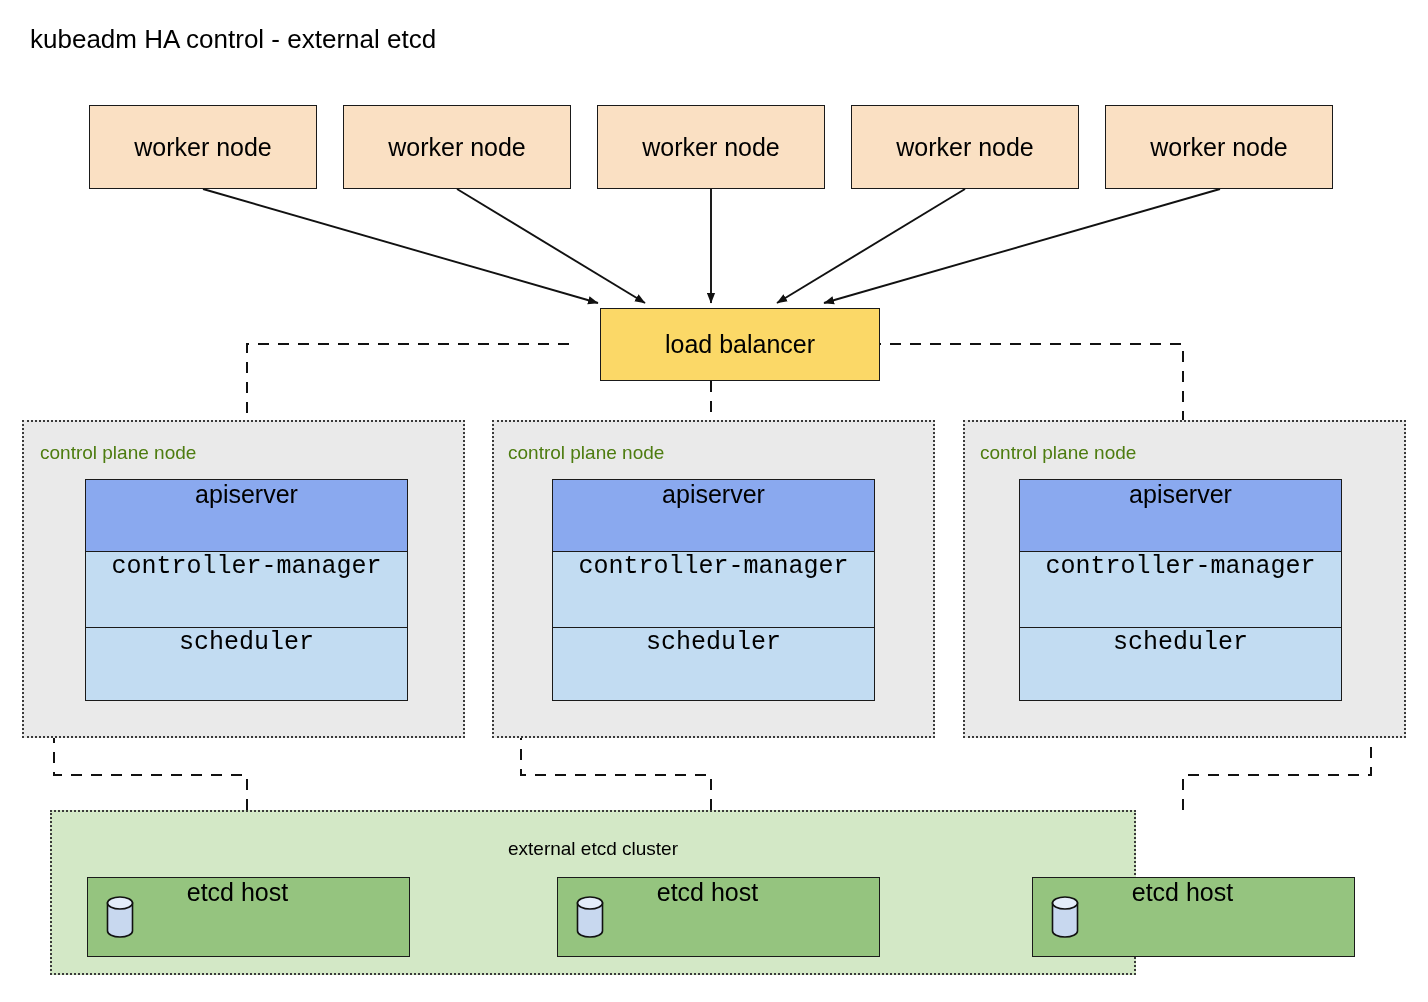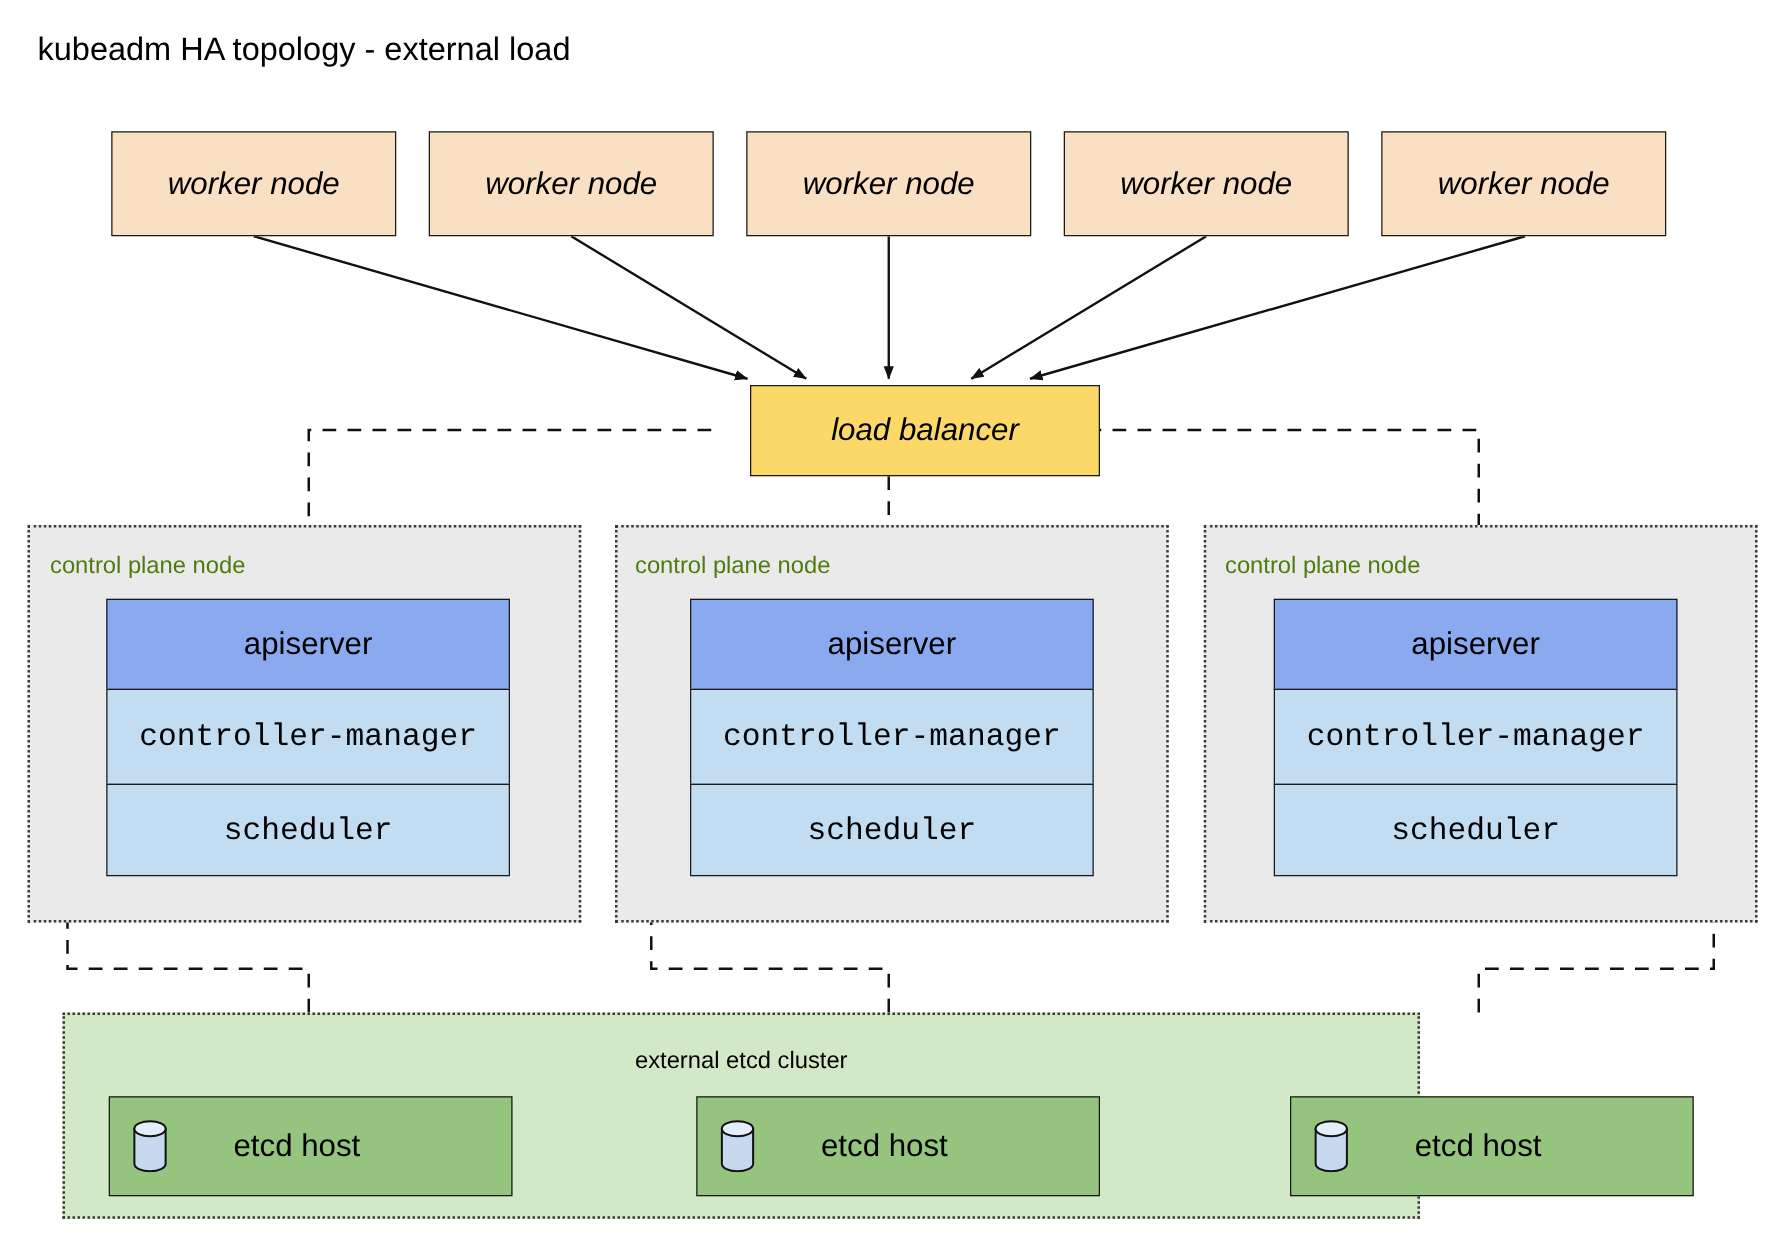--- a/index.html
+++ b/index.html
@@ -28,21 +28,20 @@
   }
   .node-box {
     position: absolute;
     box-sizing: border-box;
     display: flex;
     align-items: center;
     justify-content: center;
     border: 1.6px solid #1a1a1a;
     color: #000000;
     text-align: center;
-    font-style: italic;
   }
   .worker-node {
     background: #fae0c3;
     font-size: 25px;
   }
   .load-balancer {
     background: #fbd867;
     font-size: 25px;
   }
   .cp-container {
@@ -54,21 +53,21 @@
   .cp-label {
     position: absolute;
     font-size: 19px;
     color: #4d7c0f;
     white-space: nowrap;
   }
   .component {
     position: absolute;
     box-sizing: border-box;
     display: flex;
-    align-items: center;
+    align-items: flex-start;
     justify-content: center;
     border: 1.6px solid #1a1a1a;
     font-size: 25px;
     color: #000000;
   }
   .apiserver {
     background: #8aa9ef;
   }
   .ctrlmgr, .scheduler {
     background: #c2dcf2;
@@ -87,21 +86,21 @@
     width: 100%;
     text-align: center;
     left: 0;
   }
   .etcd-host {
     position: absolute;
     box-sizing: border-box;
     background: #95c47f;
     border: 1.6px solid #1a1a1a;
     display: flex;
-    align-items: center;
+    align-items: flex-start;
   }
   .etcd-host-label {
     flex: 1;
     text-align: center;
     font-size: 25px;
     color: #000000;
     padding-right: 22px;
   }
   .db-icon {
     position: absolute;
@@ -118,21 +117,21 @@
     font-size: 26px;
     color: #000000;
     white-space: nowrap;
   }
 </style>
 </head>
 <body>
 
 <div id="canvas">
 
-  <div class="title">kubeadm HA topology - external load</div>
+  <div class="title">kubeadm HA control - external etcd</div>
 
   <svg class="layer" viewBox="0 0 1428 1002">
     <defs>
       <marker id="arrow" markerWidth="11" markerHeight="9" refX="10" refY="4.5" orient="auto" markerUnits="userSpaceOnUse">
         <path d="M0,0.4 L10.5,4.5 L0,8.6 z" fill="#111111"></path>
       </marker>
     </defs>
 
     <g stroke="#111111" stroke-width="1.9" fill="none" marker-end="url(#arrow)">
       <line x1="203" y1="189" x2="598" y2="303"></line>

